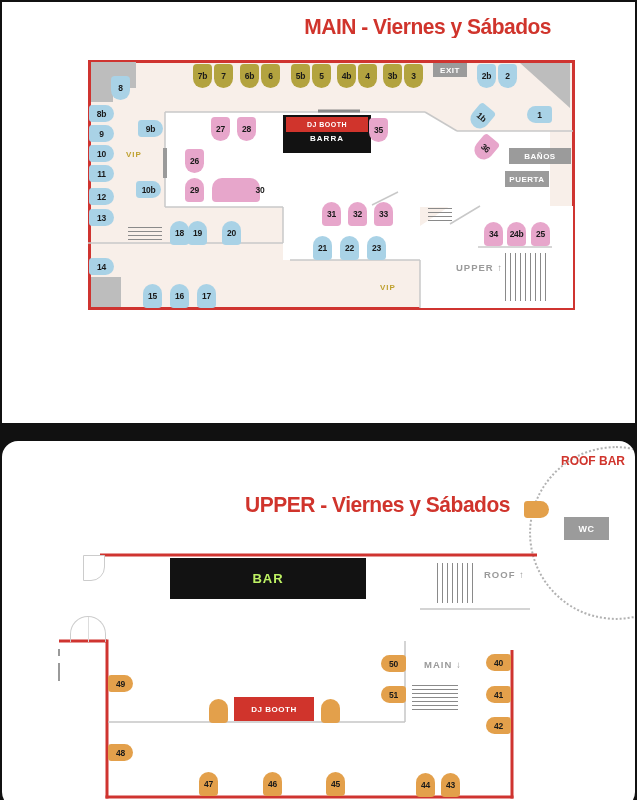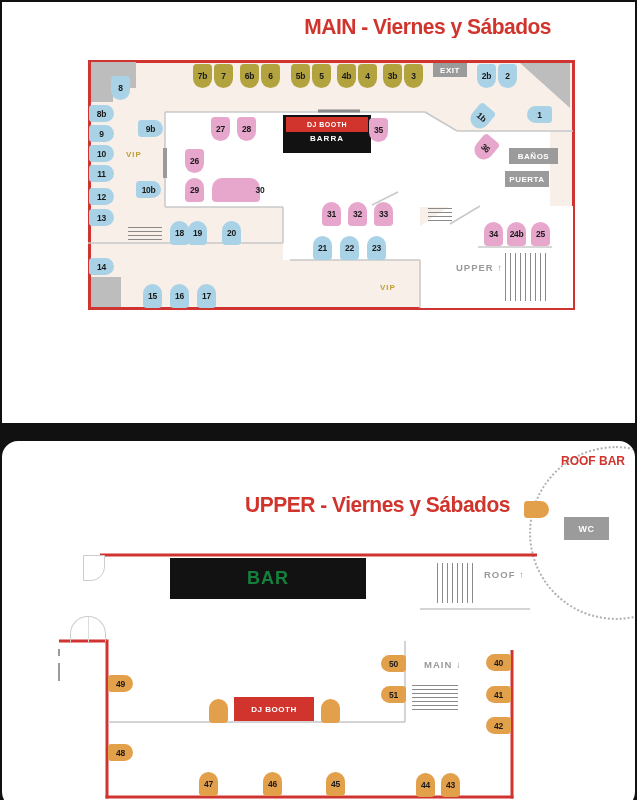--- a/index.html
+++ b/index.html
@@ -44,21 +44,21 @@
 
   .graytext{position:absolute;color:#9a9a9a;font-weight:bold;font-size:9.5px;letter-spacing:1px;white-space:nowrap;}
   .viptext{position:absolute;color:#bfa12f;font-weight:bold;font-size:8px;letter-spacing:1px;}
 
   
   .barra{position:absolute;left:281px;top:113px;width:88px;height:38px;background:#121212;}
   .barra .djstrip{position:absolute;left:3px;top:2px;width:82px;height:15px;background:#d0342c;
                   display:flex;align-items:center;justify-content:center;color:#fff;font-weight:bold;font-size:7px;letter-spacing:0.5px;}
   .barra .barra-name{position:absolute;left:0;top:19px;width:100%;text-align:center;color:#fff;font-weight:bold;font-size:8px;letter-spacing:1px;}
   .bigbar{position:absolute;left:168px;top:117px;width:196px;height:41px;background:#121212;
-          display:flex;align-items:center;justify-content:center;color:#15803d;font-weight:bold;font-size:18px;letter-spacing:1px;}
+          display:flex;align-items:center;justify-content:center;color:#bef264;font-weight:bold;font-size:13px;letter-spacing:1px;}
   .djbooth2{position:absolute;left:232px;top:256px;width:80px;height:24px;background:#d0342c;
             display:flex;align-items:center;justify-content:center;color:#fff;font-weight:bold;font-size:8px;letter-spacing:0.5px;}
 
   
   .grayblock{position:absolute;background:#bdbdbd;}
   .dotcircle{position:absolute;left:527px;top:5px;width:170px;height:170px;border:2px dotted #b2b2b2;border-radius:50%;}
   .doorbox{position:absolute;left:81px;top:114px;width:22px;height:26px;border:1.5px solid #ccc;border-radius:0 0 14px 0;background:#fff;box-sizing:border-box;}
   .arch{position:absolute;left:68px;top:175px;width:36px;height:26px;border:1.5px solid #ccc;border-bottom:none;border-radius:18px 18px 0 0;box-sizing:border-box;}
   .arch:after{content:"";position:absolute;left:50%;top:0;width:1px;height:100%;background:#ddd;}
 </style>
@@ -102,21 +102,21 @@
 
     <div class="grayblock" style="left:89px;top:60px;width:45px;height:26px;"></div>
     <div class="grayblock" style="left:89px;top:60px;width:22px;height:40px;"></div>
     <div class="grayblock" style="left:89px;top:275px;width:30px;height:30px;"></div>
 
     <div class="stairs-h" style="left:126px;top:225px;width:34px;height:14px;"></div>
     <div class="stairs-h" style="left:426px;top:206px;width:24px;height:14px;"></div>
     <div class="stairs-v" style="left:503px;top:251px;width:41px;height:48px;"></div>
 
     <div class="glabel" style="left:431px;top:61px;width:34px;height:14px;">EXIT</div>
-    <div class="glabel" style="left:507px;top:146px;width:49px;height:16px;">BAÑOS</div>
+    <div class="glabel" style="left:507px;top:146px;width:62px;height:16px;">BAÑOS</div>
     <div class="glabel" style="left:503px;top:169px;width:44px;height:16px;">PUERTA</div>
 
     <div class="barra">
       <div class="djstrip">DJ BOOTH</div>
       <div class="barra-name">BARRA</div>
     </div>
 
     <div class="graytext" style="left:454px;top:260px;">UPPER ↑</div>
     <div class="viptext" style="left:124px;top:148px;">VIP</div>
     <div class="viptext" style="left:378px;top:281px;">VIP</div>

